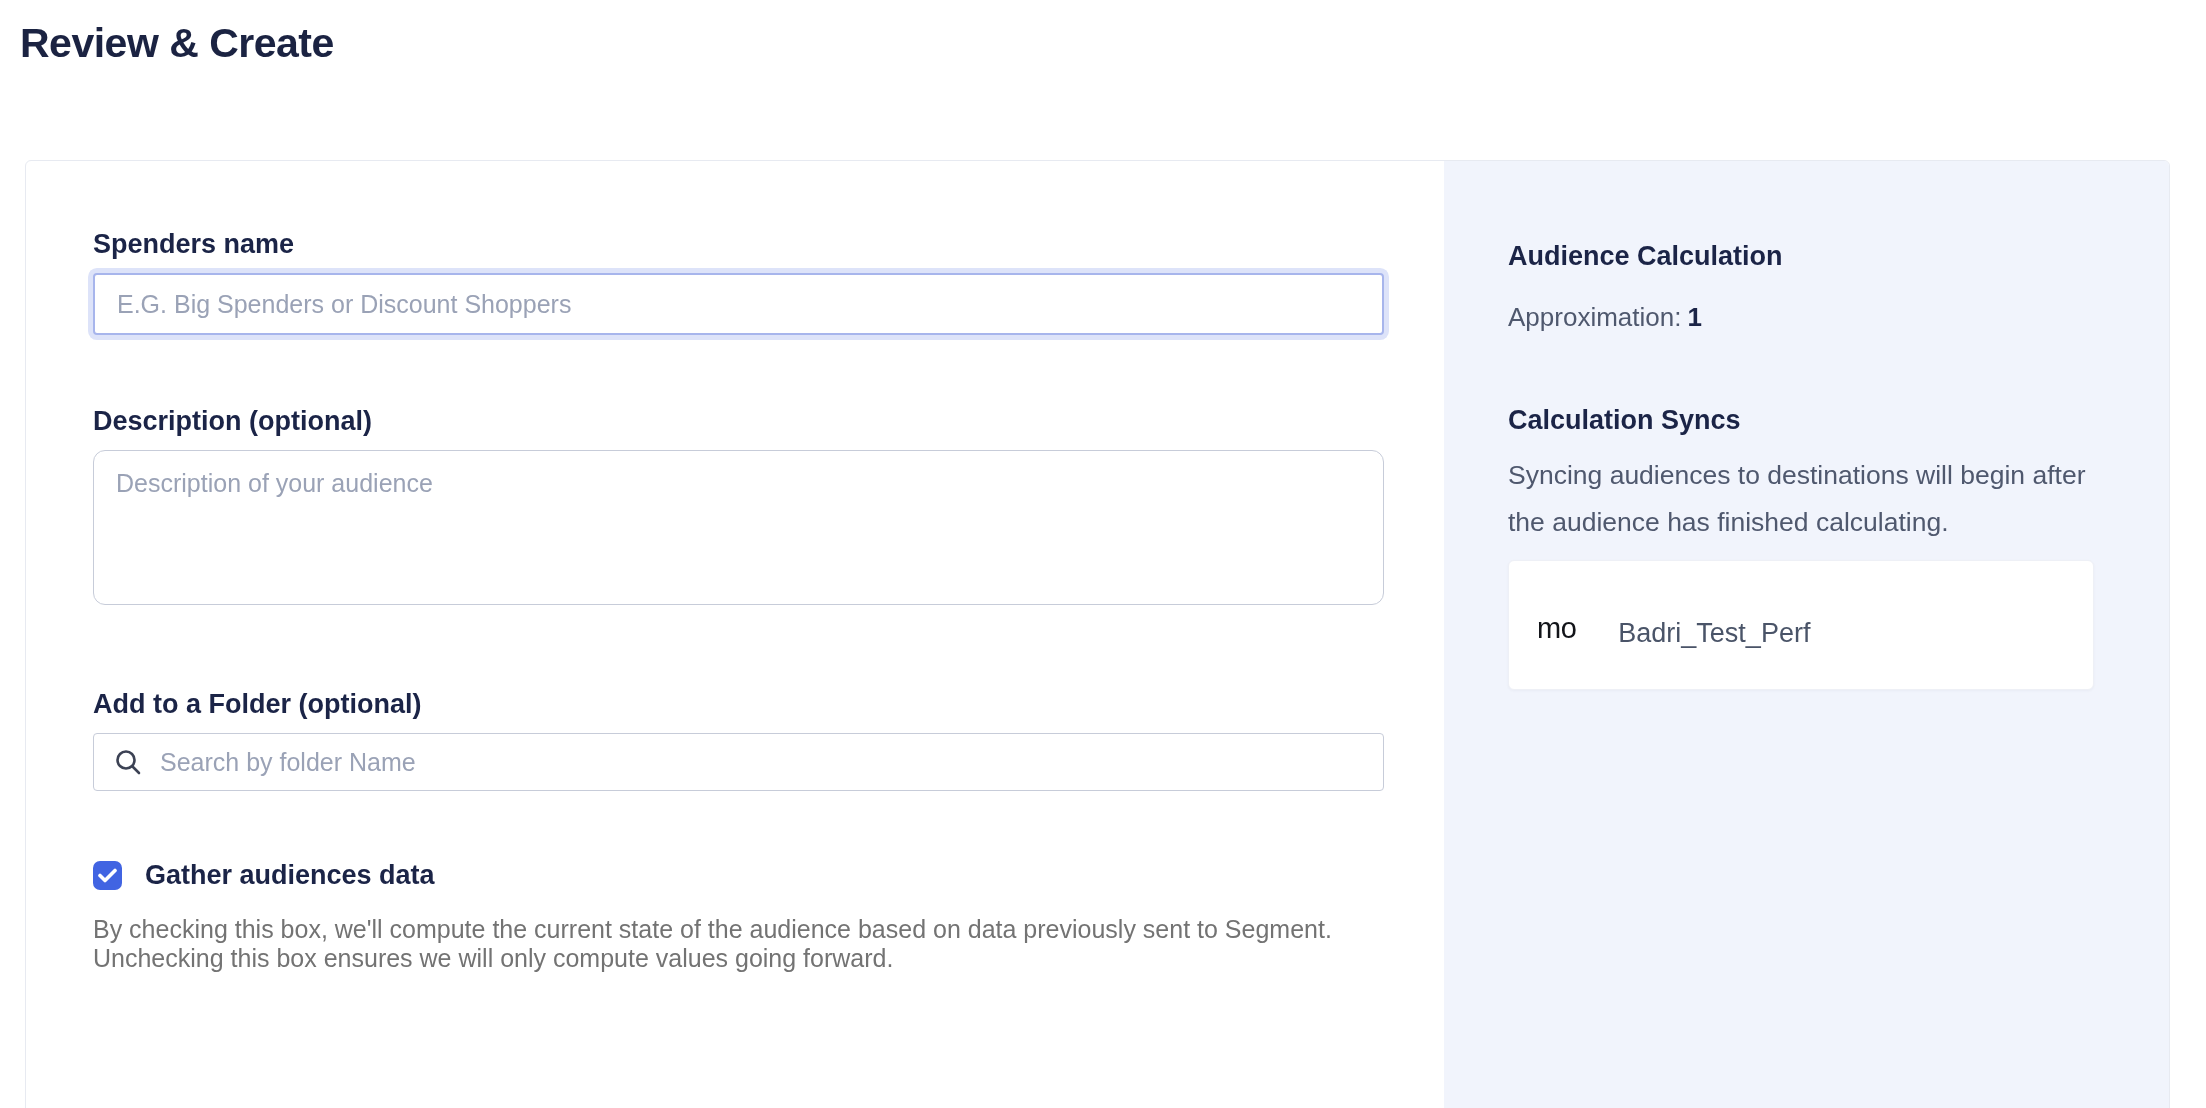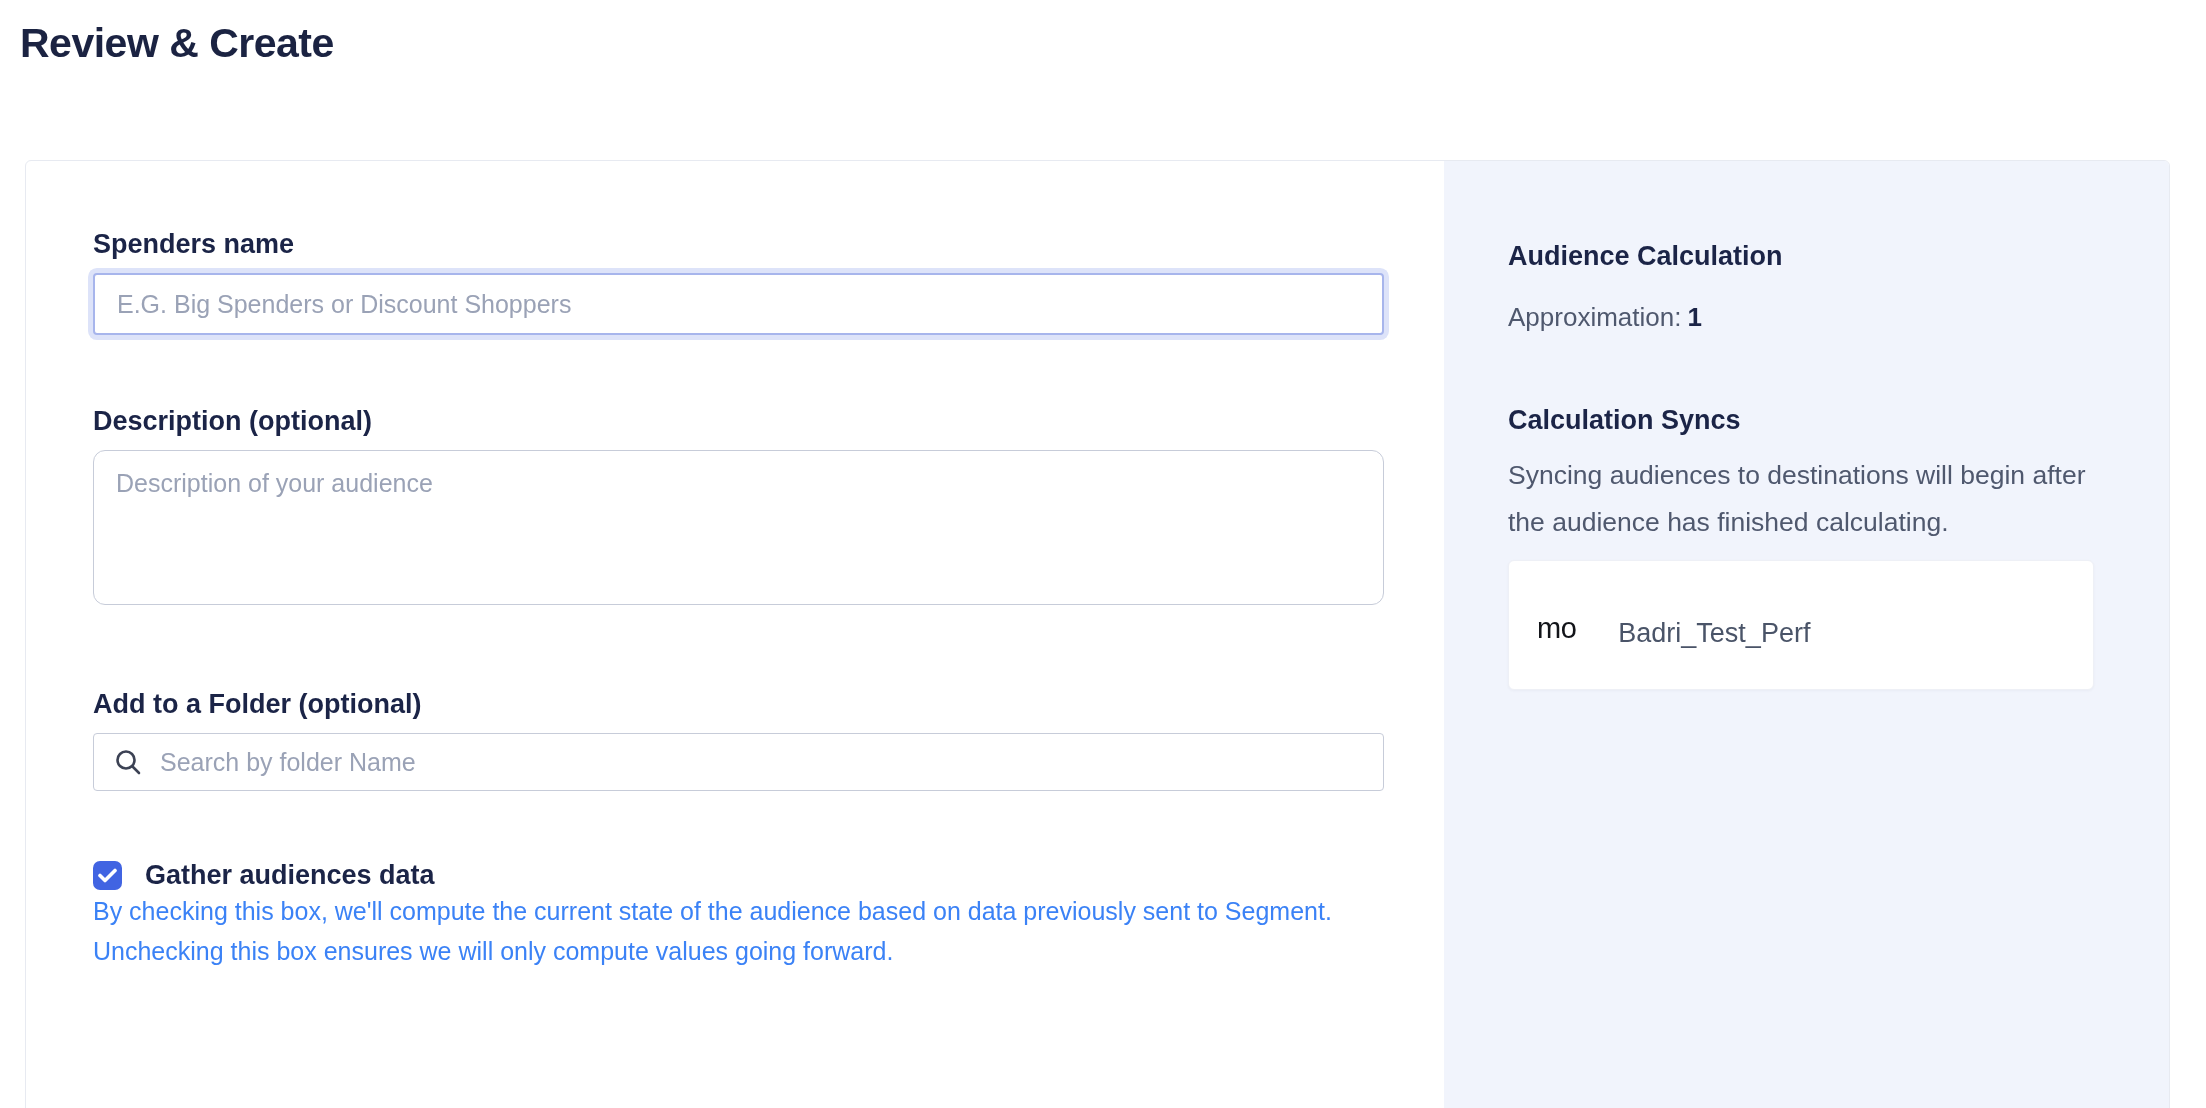--- a/index.html
+++ b/index.html
@@ -98,24 +98,25 @@
     cursor: pointer;
     flex: none;
   }
   .checkbox-label {
     margin-left: 23px;
     font-size: 27px;
     font-weight: 700;
     color: #1b2447;
   }
   .help-text {
+    margin-top: 24px;
     width: 1310px;
     font-size: 25px;
-    line-height: 40px;
-    color: #3b82f6;
+    line-height: 29px;
+    color: #737373;
   }
   .sidebar {
     width: 725px;
     flex: none;
     background: #f1f4fc;
     padding: 80px 78px 0 64px;
   }
   .sidebar-heading {
     font-size: 27px;
     font-weight: 600;

